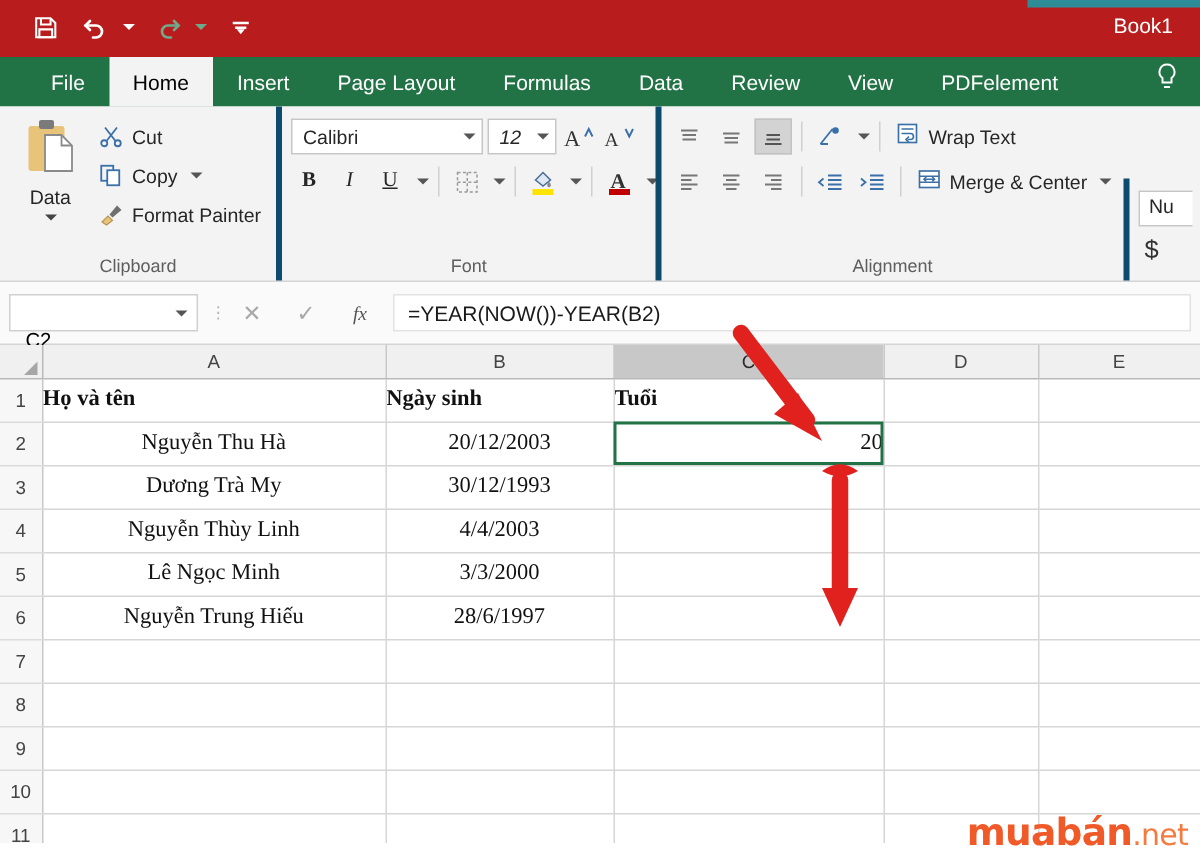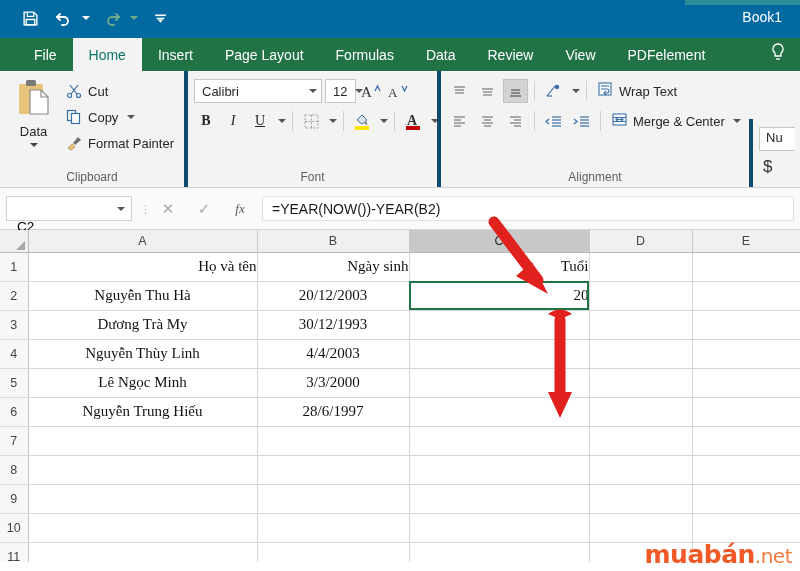--- a/index.html
+++ b/index.html
@@ -7,21 +7,21 @@
     width: 800px; height: 571px;
     font-family: "Liberation Sans", sans-serif;
     background: #ffffff;
     overflow: hidden;
     position: relative;
   }
 
   
   .titlebar {
     height: 38px;
-    background: #0369a1;
+    background: #b91c1c;
     position: relative;
   }
   .topstrip {
     position: absolute;
     top: 0; right: 0;
     width: 115px; height: 5px;
     background: #2e8c97;
   }
   .qat {
     position: absolute;
@@ -61,21 +61,21 @@
   .tab {
     height: 33px;
     padding: 0 16px;
     color: #ffffff;
     font-size: 14px;
     display: flex; align-items: center;
     white-space: nowrap;
   }
   .tab.active {
     background: #f3f3f3;
-    color: #0f766e;
+    color: #000000;
   }
   .bulb {
     position: absolute;
     right: 14px; bottom: 5px;
     color: #ffffff;
   }
 
   
   .ribbon {
     height: 117px;
@@ -145,21 +145,21 @@
   }
   .combo .cv { flex: 1; }
   .combo .cc {
     width: 0; height: 0;
     border-left: 4px solid transparent;
     border-right: 4px solid transparent;
     border-top: 4px solid #555;
     margin-left: 8px;
   }
   .fname { width: 128px; }
-  .fsize { width: 31px; }
+  .fsize { width: 46px; font-style: italic; }
   .sqbtn {
     width: 24px; height: 24px;
     display: flex; align-items: center; justify-content: center;
     font-size: 14px;
   }
   .vsep { width: 1px; height: 20px; background: #d0d0d0; margin: 0 3px; }
 
   
   .al-rows { display: flex; flex-direction: column; gap: 6px; padding-top: 3px; }
   .albtn {
@@ -248,21 +248,21 @@
     border-bottom: 1px solid #d6d6d6;
     font-family: "Liberation Serif", serif;
     font-size: 15px;
     color: #111;
     padding: 0 6px;
     white-space: nowrap;
     overflow: hidden;
   }
   td.cell.ctr { text-align: center; }
   td.cell.rgt { text-align: right; }
-  td.cell.hdr { font-weight: normal; text-align: right; }
+  td.cell.hdr { font-weight: bold; text-align: left; }
   .c-a { width: 229px; }
   .c-b { width: 152px; }
   .c-c { width: 180px; }
   .c-d { width: 103px; }
   .c-e { width: 108px; }
 
   .selcell { outline: 2px solid #217346; outline-offset: -2px; }
 
   
   .anno { position: absolute; left: 0; top: 0; width: 800px; height: 571px; pointer-events: none; }

